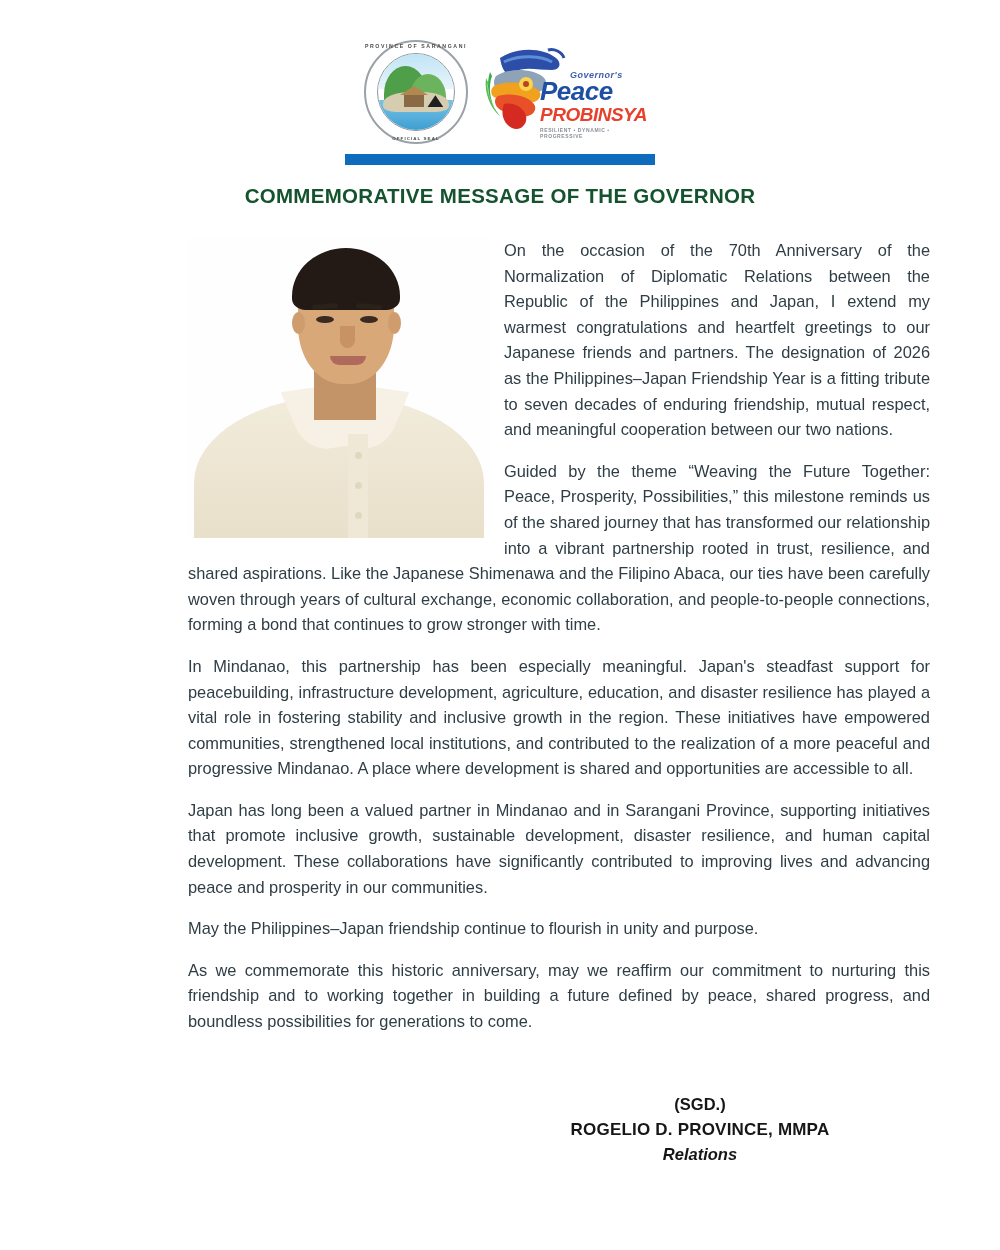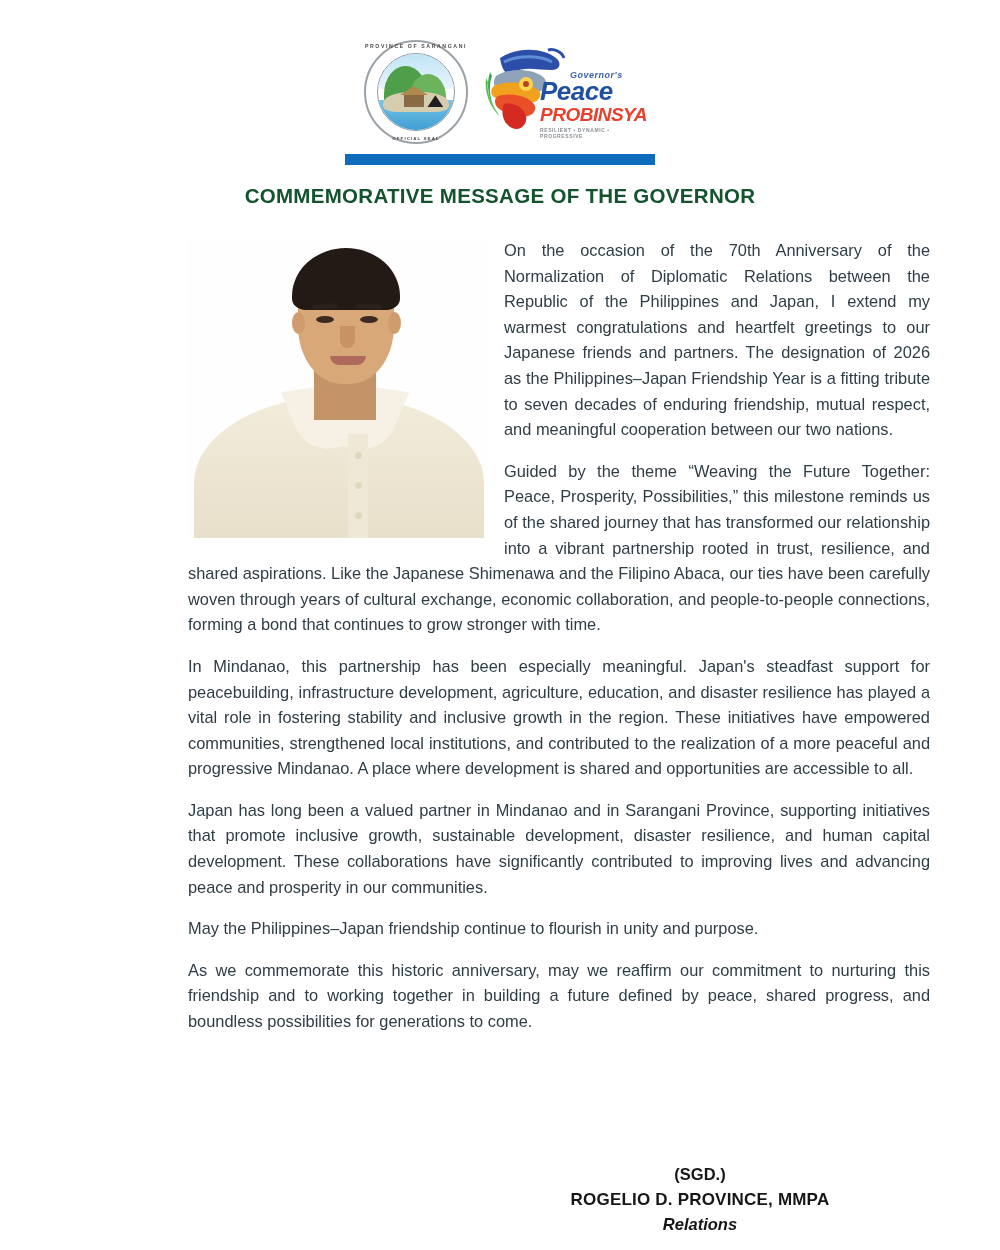--- a/index.html
+++ b/index.html
@@ -95,21 +95,21 @@
     text-align: justify;
     text-justify: inter-word;
     color: #2f3d45;
   }
   p.para:last-child { margin-bottom: 0; }
 
   
   .signature {
     position: absolute;
     left: 430px;
-    top: 1162px;
+    top: 1092px;
     width: 540px;
     text-align: center;
     line-height: 25px;
     color: #161616;
   }
   .sig-sgd   { font-size: 16.5px; font-weight: bold; }
   .sig-name  { font-size: 17px; font-weight: bold; letter-spacing: 0.2px; }
   .sig-title { font-size: 16.5px; font-style: italic; font-weight: bold; }
 
   

